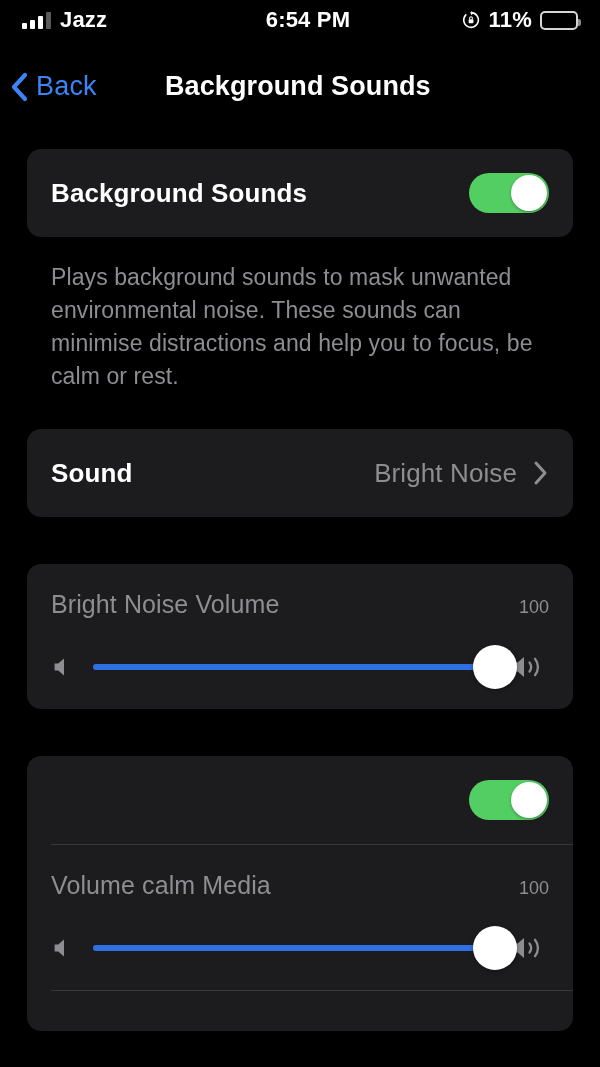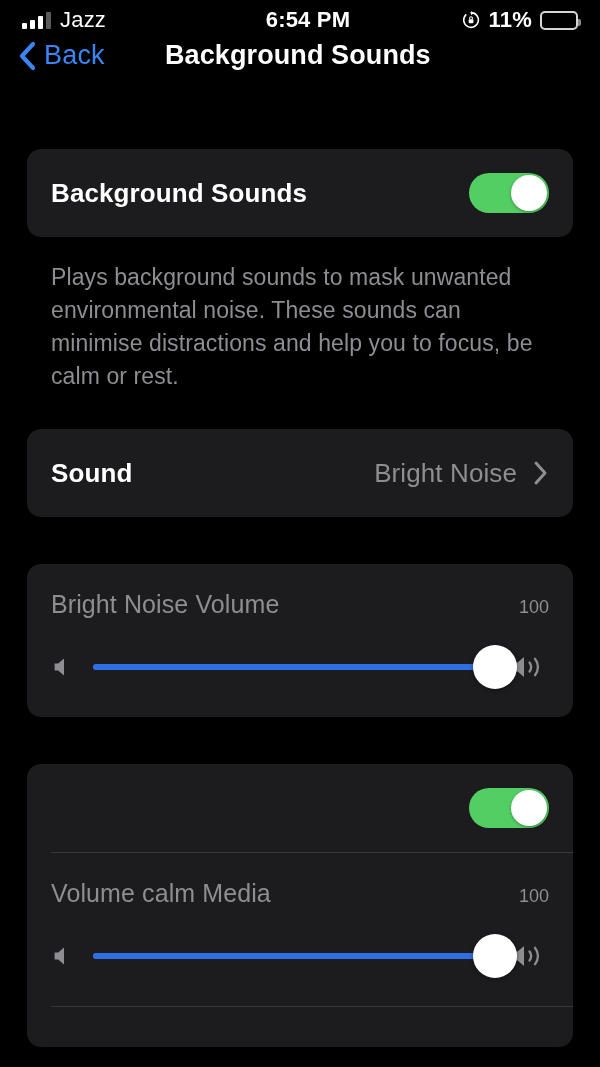--- a/index.html
+++ b/index.html
@@ -25,21 +25,21 @@
     display:flex; align-items:center;
     padding:0 22px;
   }
   .status-left { display:flex; align-items:center; gap:9px; }
   .signal-bars { display:flex; align-items:flex-end; gap:3px; height:17px; }
   .signal-bars i { display:block; width:5px; background:#fff; border-radius:1px; }
   .signal-bars i:nth-child(1){ height:6px; }
   .signal-bars i:nth-child(2){ height:9px; }
   .signal-bars i:nth-child(3){ height:13px; }
   .signal-bars i:nth-child(4){ height:17px; background:#5a5a5e; }
-  .carrier { font-size:22px; font-weight:400; letter-spacing:.2px; }
+  .carrier { font-size:22px; font-weight:700; letter-spacing:.2px; }
 
   .status-center {
     position:absolute; left:16px; right:0; top:0; height:40px;
     display:flex; align-items:center; justify-content:center;
     pointer-events:none;
   }
   .clock { font-size:22px; font-weight:700; letter-spacing:.2px; }
 
   .status-right {
     margin-left:auto;
@@ -63,21 +63,21 @@
   .battery .fill {
     height:100%;
     background:#f5c518;
     border-radius:2px;
   }
 
   
   .nav-bar {
     position:relative;
     height:62px;
-    display:flex; align-items:flex-start;padding-left:8px;
+    display:flex; align-items:flex-end;
   }
   .back-button {
     display:flex; align-items:center; gap:8px;
     padding:0 10px 0 10px;
     color:#3c84f6;
     cursor:pointer;
   }
   .chevron-left-icon { width:18px; height:30px; display:block; }
   .back-label { font-size:27px; font-weight:500; letter-spacing:.2px; }
   .nav-title {
@@ -138,21 +138,21 @@
   
   .description {
     padding:24px 24px 0 24px;
     font-size:23px;
     line-height:33px;
     color:#8d8d92;
     letter-spacing:.1px;
   }
 
   
-  .slider-block { padding:26px 24px 28px 24px;text-align:center; }
+  .slider-block { padding:26px 24px 20px 24px;text-align:center; }
   .slider-head {
     display:flex; align-items:baseline;
     margin-bottom:26px;
   }
   .slider-label { font-size:25px; font-weight:500; color:#8d8d92; letter-spacing:.1px; }
   .slider-value { margin-left:auto; font-size:18px; font-weight:500; color:#8d8d92; }
 
   .slider-row { display:flex; align-items:center; }
   .speaker-min-icon { width:26px; height:26px; flex:0 0 auto; display:block; }
   .speaker-max-icon { width:40px; height:30px; flex:0 0 auto; display:block; }

